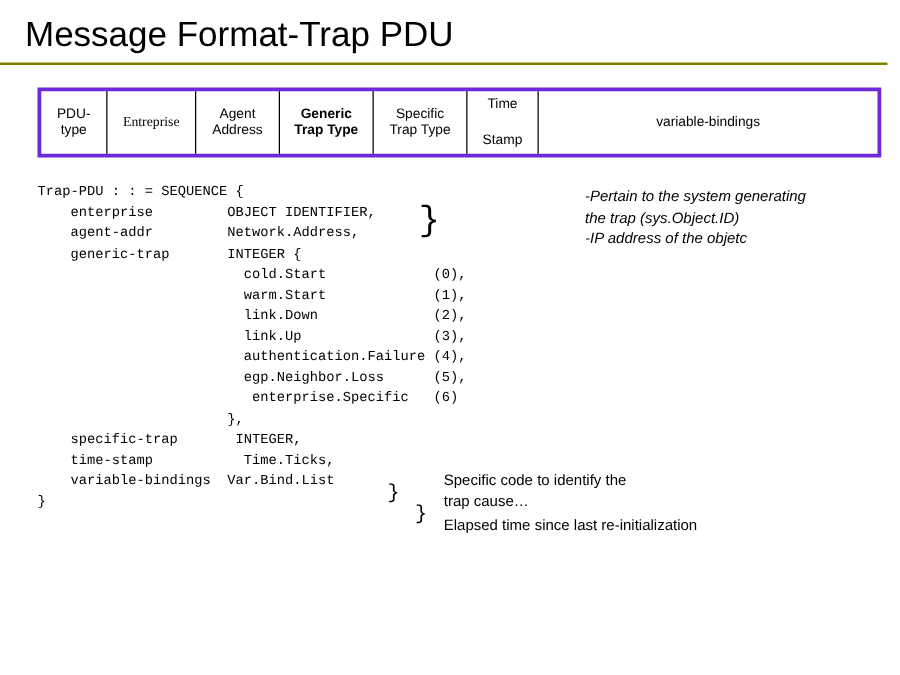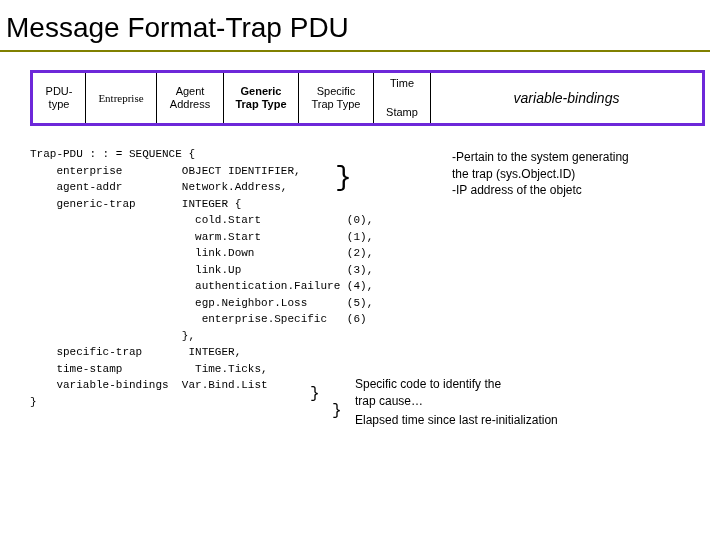--- a/index.html
+++ b/index.html
@@ -9,21 +9,21 @@
     height: 540px;
     background: #fff;
     font-family: Arial, sans-serif;
     overflow: hidden;
     position: relative;
   }
   .title {
     font-size: 28px;
     font-weight: normal;
     color: #000;
-    padding: 12px 0 6px 6px;
+    padding: 12px 0 6px 20px;
     border-bottom: 2px solid #808000;
     margin: 0 10px 18px 0;
   }
   .pdu-row {
     display: flex;
     margin: 0 15px 20px 30px;
     border: 3px solid #6d28d9;
     font-size: 11px;
   }
   .pdu-cell {
@@ -37,21 +37,21 @@
   }
   .pdu-cell:last-child {
     border-right: none;
   }
   .c1 { width: 40px; }
   .c2 { width: 58px; font-family: Liberation Serif, serif; }
   .c3 { width: 54px; }
   .c4 { width: 62px; font-weight: bold; }
   .c5 { width: 62px; }
   .c6 { width: 44px; gap: 16px; }
-  .c7 { flex: 1; font-size: 14px; font-style: italic; }
+  .c7 { flex: 1; font-size: 11px; }
   .content-area {
     position: relative;
     margin-left: 30px;
   }
   .code {
     font-family: "Courier New", monospace;
     font-size: 11px;
     white-space: pre;
     line-height: 1.5;
   }
@@ -121,21 +121,21 @@
                          authentication.Failure (4),
                          egp.Neighbor.Loss      (5),
                           enterprise.Specific   (6)
                        },
     specific-trap       INTEGER,
     time-stamp           Time.Ticks,
     variable-bindings  Var.Bind.List
 }</div>
 
   <div class="brace" style="left:305px; top:18px;">}</div>
-  <div class="anno" style="left:422px; top:3px; white-space:pre-line;">-Pertain to the system generating
+  <div class="anno" style="left:438px; top:3px; white-space:pre-line;font-style:italic;">-Pertain to the system generating
 the trap (sys.Object.ID)
 -IP address of the objetc</div>
 
   <div class="brace-small" style="left:280px; top:240px;">}</div>
   <div class="brace-small" style="left:302px; top:257px;">}</div>
 
   <div class="anno" style="left:325px; top:230px; white-space:pre-line;">Specific code to identify the
 trap cause…</div>
   <div class="anno" style="left:325px; top:266px;">Elapsed time since last re-initialization</div>
 </div>

